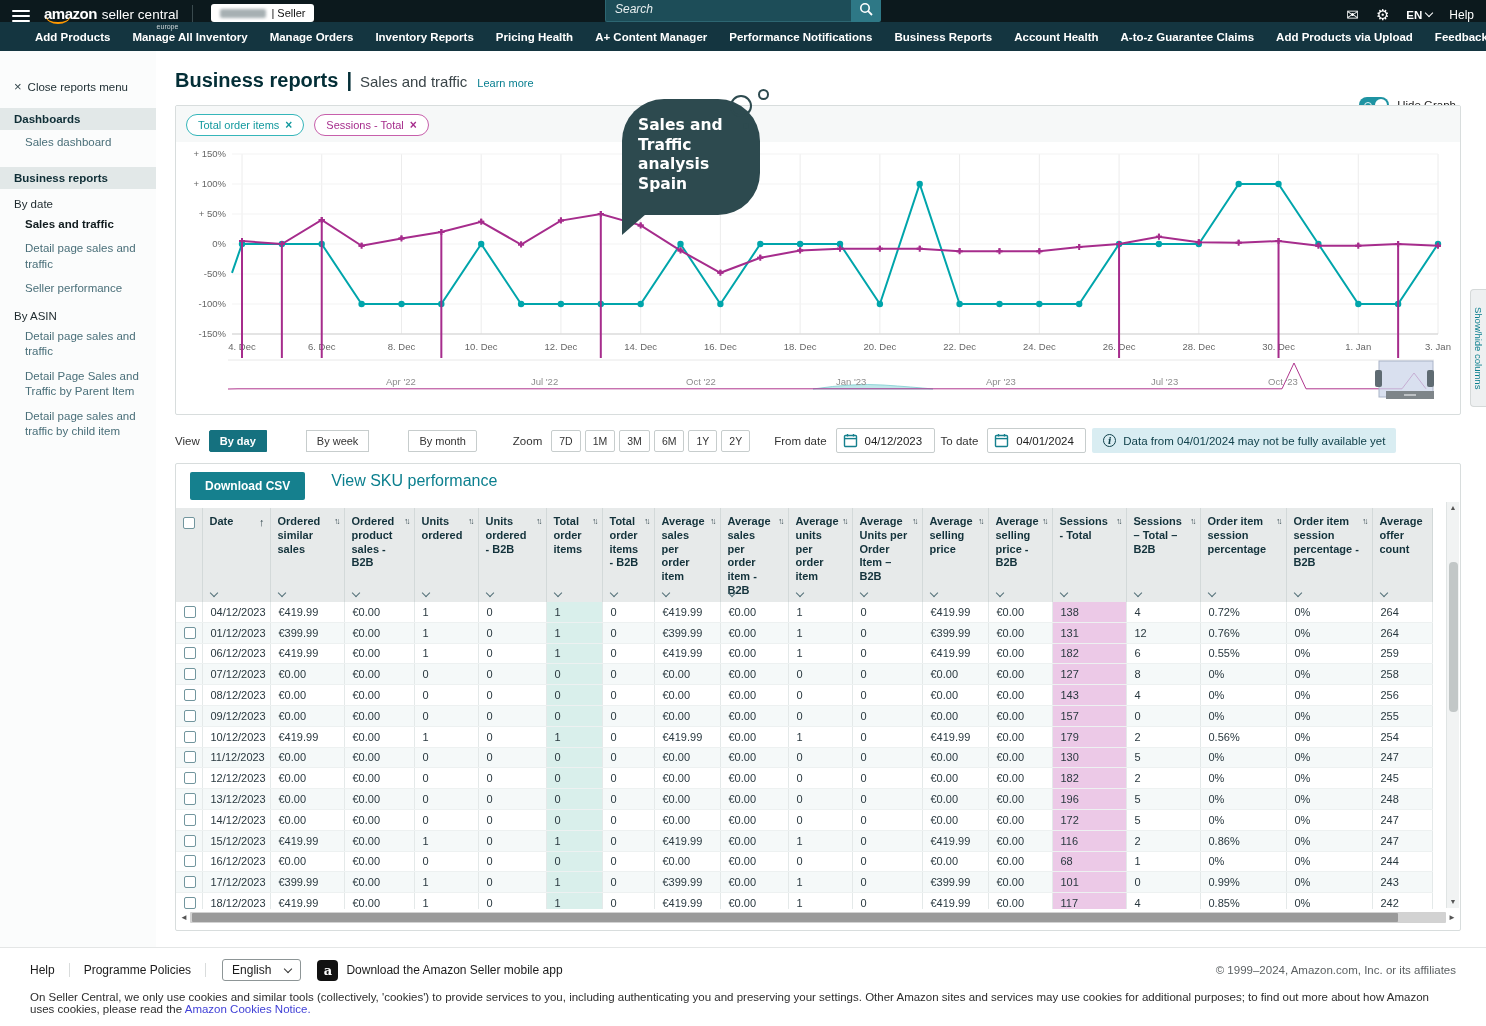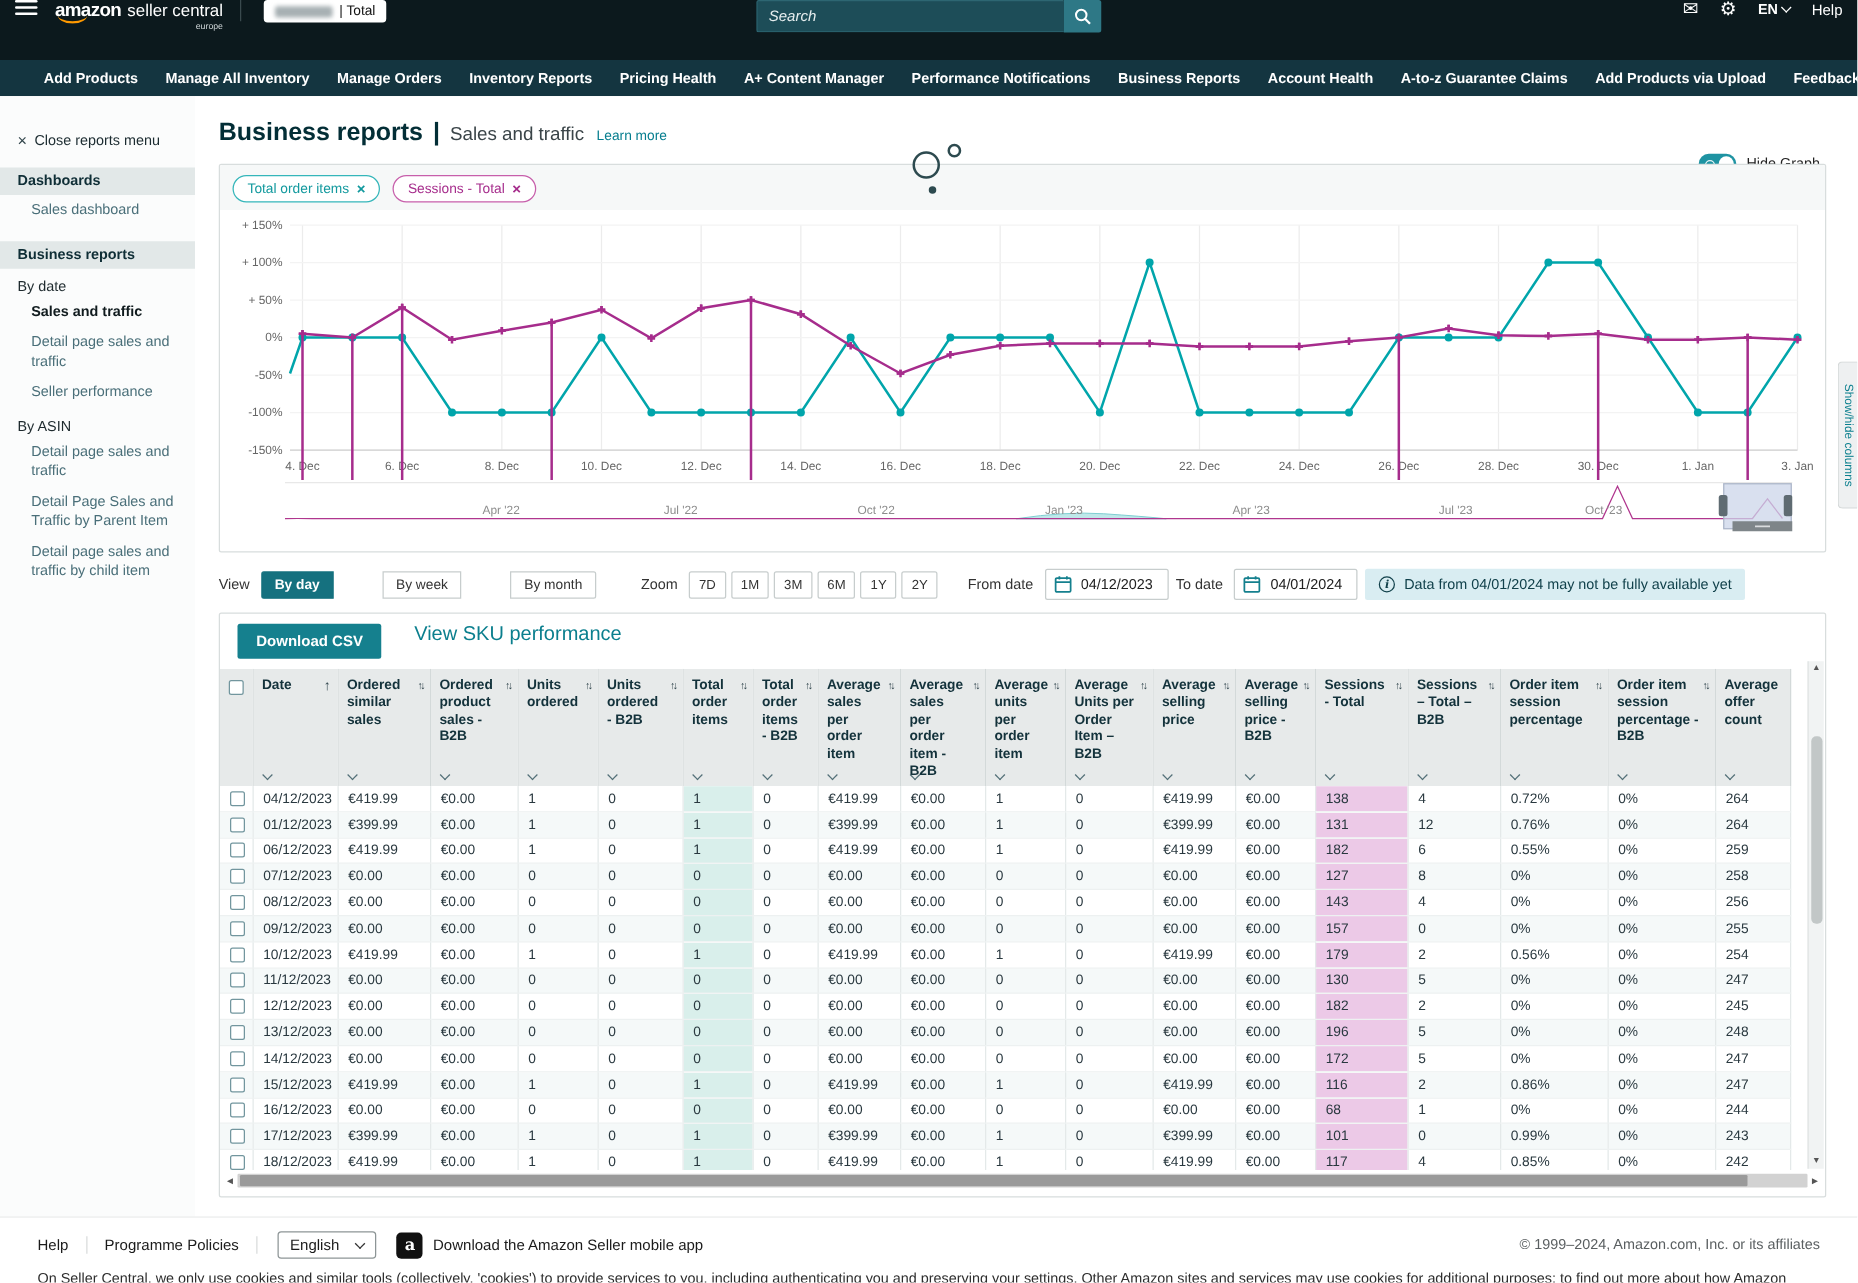--- a/index.html
+++ b/index.html
@@ -1,20 +1,20 @@
 <!DOCTYPE html>
 <html><head>
 <meta charset="utf-8">
 <style>
   * { margin:0; padding:0; box-sizing:border-box; }
   html,body { width:1486px; height:1026px; overflow:hidden; background:#fff;
     font-family:"Liberation Sans", sans-serif; }
 
   
-  .topbar { height:48px; background:#0c191d; display:flex; align-items:flex-start;
+  .topbar { height:22px; background:#0c191d; display:flex; align-items:flex-end;
     color:#fff; position:relative; padding:0 12px; }
   .hamburger { width:18px; display:flex; flex-direction:column; gap:3px; cursor:pointer; margin-right:14px;}
   .hamburger i { display:block; height:2px; background:#fff; border-radius:1px;}
   .logo { position:relative; display:flex; align-items:baseline; gap:5px; margin-right:18px; padding-right:14px; border-right:1px solid #3a4a4e;}
   .logo .amz { font-weight:700; font-size:15px; letter-spacing:-.5px; position:relative;}
   .logo .amz::after { content:""; position:absolute; left:2px; bottom:-2px; width:24px; height:7px;
     border-bottom:2px solid #ff9900; border-radius:0 0 60% 60%/0 0 100% 100%; }
   .logo .sc { font-size:13.5px; font-weight:400; position:relative;}
   .logo .eu { position:absolute; right:14px; bottom:-8px; font-size:7px; color:#cfd6d8;}
   .account-chip { background:#fff; color:#111; border-radius:3px; font-size:11px; padding:3px 9px;
@@ -157,21 +157,21 @@
       <i></i>
       <i></i>
     </div>
   <div class="logo">
     <span class="amz">amazon</span>
     <span class="sc">seller central</span>
     <span class="eu">europe</span>
   </div>
   <div class="account-chip">
     <span class="blur"></span>
-    <span>| Total</span>
+    <span>| Seller</span>
   </div>
   <div class="searchwrap">
     <input type="text" placeholder="Search" style="">
     <button class="searchbtn">
       <svg width="14" height="14" viewBox="0 0 14 14">
           <circle cx="6" cy="6" r="4.2" fill="none" stroke="#fff" stroke-width="1.6"></circle>
           <line x1="9.2" y1="9.2" x2="13" y2="13" stroke="#fff" stroke-width="1.8"></line>
         </svg>
     </button>
   </div>
@@ -406,20 +406,21 @@
             <text x="758" y="27" font-size="9.5" fill="#8d8d8d" font-family="Liberation Sans, sans-serif">Apr '23</text>
             <text x="923" y="27" font-size="9.5" fill="#8d8d8d" font-family="Liberation Sans, sans-serif">Jul '23</text>
             <text x="1040" y="27" font-size="9.5" fill="#8d8d8d" font-family="Liberation Sans, sans-serif">Oct '23</text>
             <rect x="1151" y="3" width="54" height="36" fill="#ccd6ea" fill-opacity="0.75" stroke="#aab4c8"></rect>
             <rect x="1147" y="12" width="7" height="17" rx="2" fill="#5f6b72"></rect>
             <rect x="1199" y="12" width="7" height="17" rx="2" fill="#5f6b72"></rect>
             <rect x="1158" y="33" width="48" height="8" fill="#7e8589"></rect>
             <line x1="1176" y1="37" x2="1188" y2="37" stroke="#d9dcde" stroke-width="1.4"></line>
           </svg>
       </div>
+      <div class="blob"><span>Sales and Traffic analysis Spain</span></div>
       <span class="bubble b1"></span>
       <span class="bubble b2"></span>
       <span class="bubble b3"></span>
     </section>
 
     <div class="controls">
       <span class="ctl-label">View</span>
       <div class="seg">
           <button class="seg-btn sel">By day</button>
           <button class="seg-btn">By week</button>

